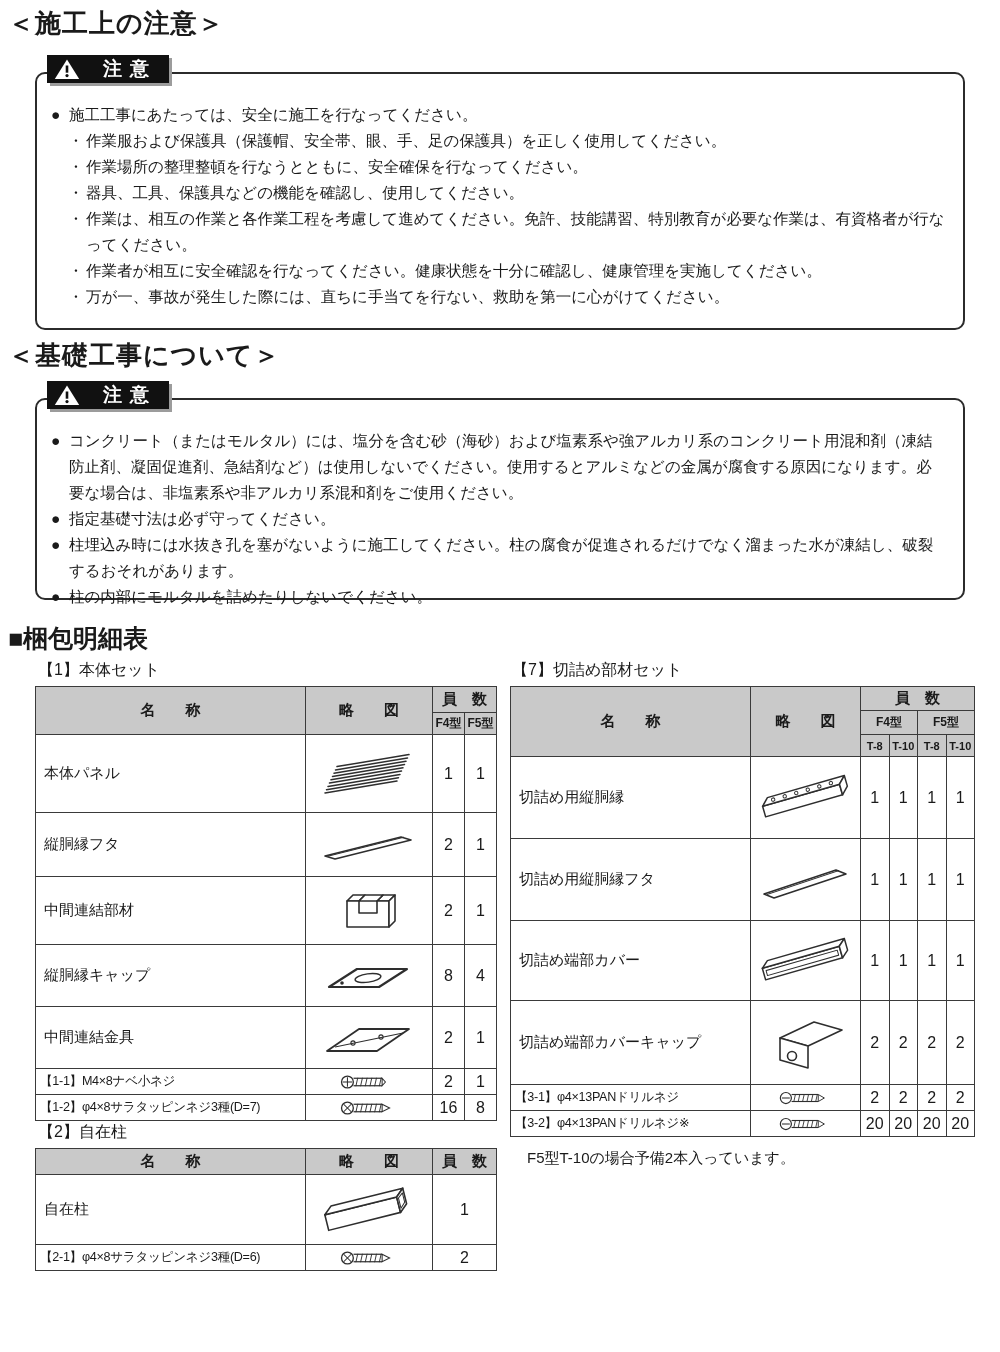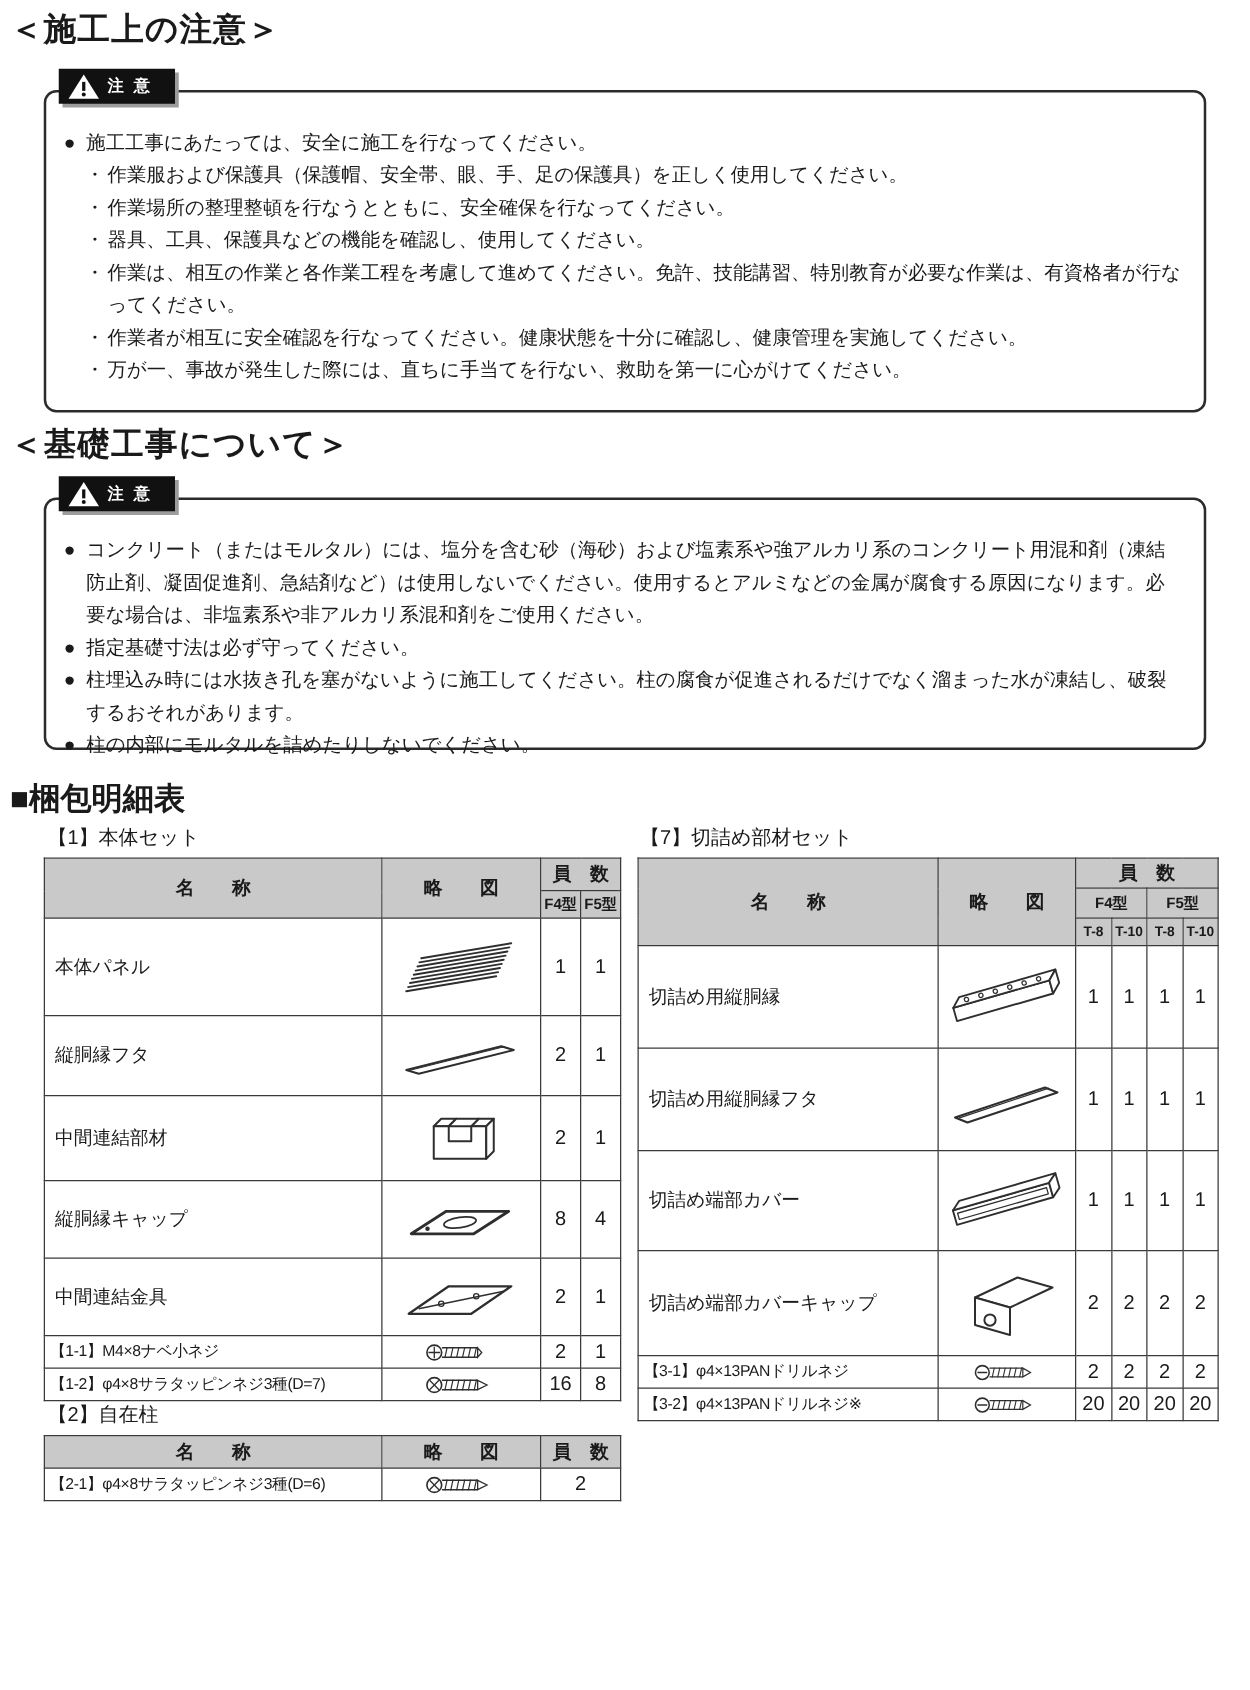--- a/index.html
+++ b/index.html
@@ -18,21 +18,21 @@
     border:2px solid #2b2b2b; border-radius:10px;
     padding:28px 18px 8px 14px; background:#fff;
   }
   .badge {
     position:absolute; left:47px; z-index:2;
     display:flex; align-items:center;
     background:#111; color:#fff;
     padding:3px 12px 3px 7px;
     box-shadow:3px 3px 0 #9c9c9c;
   }
-  .badge .txt { font-size:13px; font-weight:bold; letter-spacing:8px; margin-left:6px; line-height:22px; }
+  .badge .txt { font-size:19px; font-weight:bold; letter-spacing:8px; margin-left:23px; line-height:22px; }
   .b-item { display:flex; font-size:15.5px; line-height:26px; }
   .b-item .mk { flex:0 0 18px; }
   .b-item .tx { flex:1; }
   .b-item.sub { padding-left:17px; }
 
   table.pt { position:absolute; border-collapse:collapse; table-layout:fixed; background:#fff; }
   .pt th, .pt td { border:1.6px solid #3a3a3a; overflow:hidden; }
   .pt th { background:#c9c9c9; font-weight:bold; font-size:15px; text-align:center; }
   .pt th.sub { font-size:12px; }
   .pt th.xs { font-size:11px; }
@@ -270,20 +270,34 @@
       <col style="width:64px">
     </colgroup>
   <thead>
     <tr style="height:26px;">
       <th>名　　称</th>
       <th>略　　図</th>
       <th>員　数</th>
     </tr>
   </thead>
   <tbody>
+    <tr style="height:70px;">
+      <td class="nm">自在柱</td>
+      <td class="sk">
+        <svg width="108" height="56" viewBox="0 0 108 56">
+          <g transform="rotate(-14 54 28)" fill="#fff" stroke="#2e2e2e" stroke-width="1.6" stroke-linejoin="round">
+            <rect x="10" y="22" width="74" height="16"></rect>
+            <polygon points="10,22 84,22 92,15 18,15"></polygon>
+            <polygon points="84,22 92,15 92,31 84,38"></polygon>
+            <polygon points="85.5,23.5 90.5,19.5 90.5,29 85.5,34" stroke-width="1"></polygon>
+          </g>
+        </svg>
+      </td>
+      <td class="qt">1</td>
+    </tr>
     <tr style="height:26px;margin-left:28px;">
       <td class="nm sm">【2-1】φ4×8サラタッピンネジ3種(D=6)</td>
       <td class="sk">
         <svg width="60" height="18" viewBox="0 0 64 18">
           <circle cx="9" cy="9" r="6.3" fill="#fff" stroke="#2e2e2e" stroke-width="1.4"></circle>
           <line x1="5" y1="5" x2="13" y2="13" stroke="#2e2e2e" stroke-width="1.1"></line>
           <line x1="13" y1="5" x2="5" y2="13" stroke="#2e2e2e" stroke-width="1.1"></line>
           <line x1="15.5" y1="5" x2="46" y2="5" stroke="#2e2e2e" stroke-width="1.3"></line>
           <line x1="15.5" y1="13" x2="46" y2="13" stroke="#2e2e2e" stroke-width="1.3"></line>
           <g stroke="#2e2e2e" stroke-width="1">
@@ -446,13 +460,14 @@
       </td>
       <td class="qt">20</td>
       <td class="qt">20</td>
       <td class="qt">20</td>
       <td class="qt">20</td>
     </tr>
   </tbody>
 </table>
 
 <div class="footnote" style="left:512px; top:1146px;">
+  <div class="l2">F5型T-10の場合予備2本入っています。</div>
 </div>
 
 </body></html>

